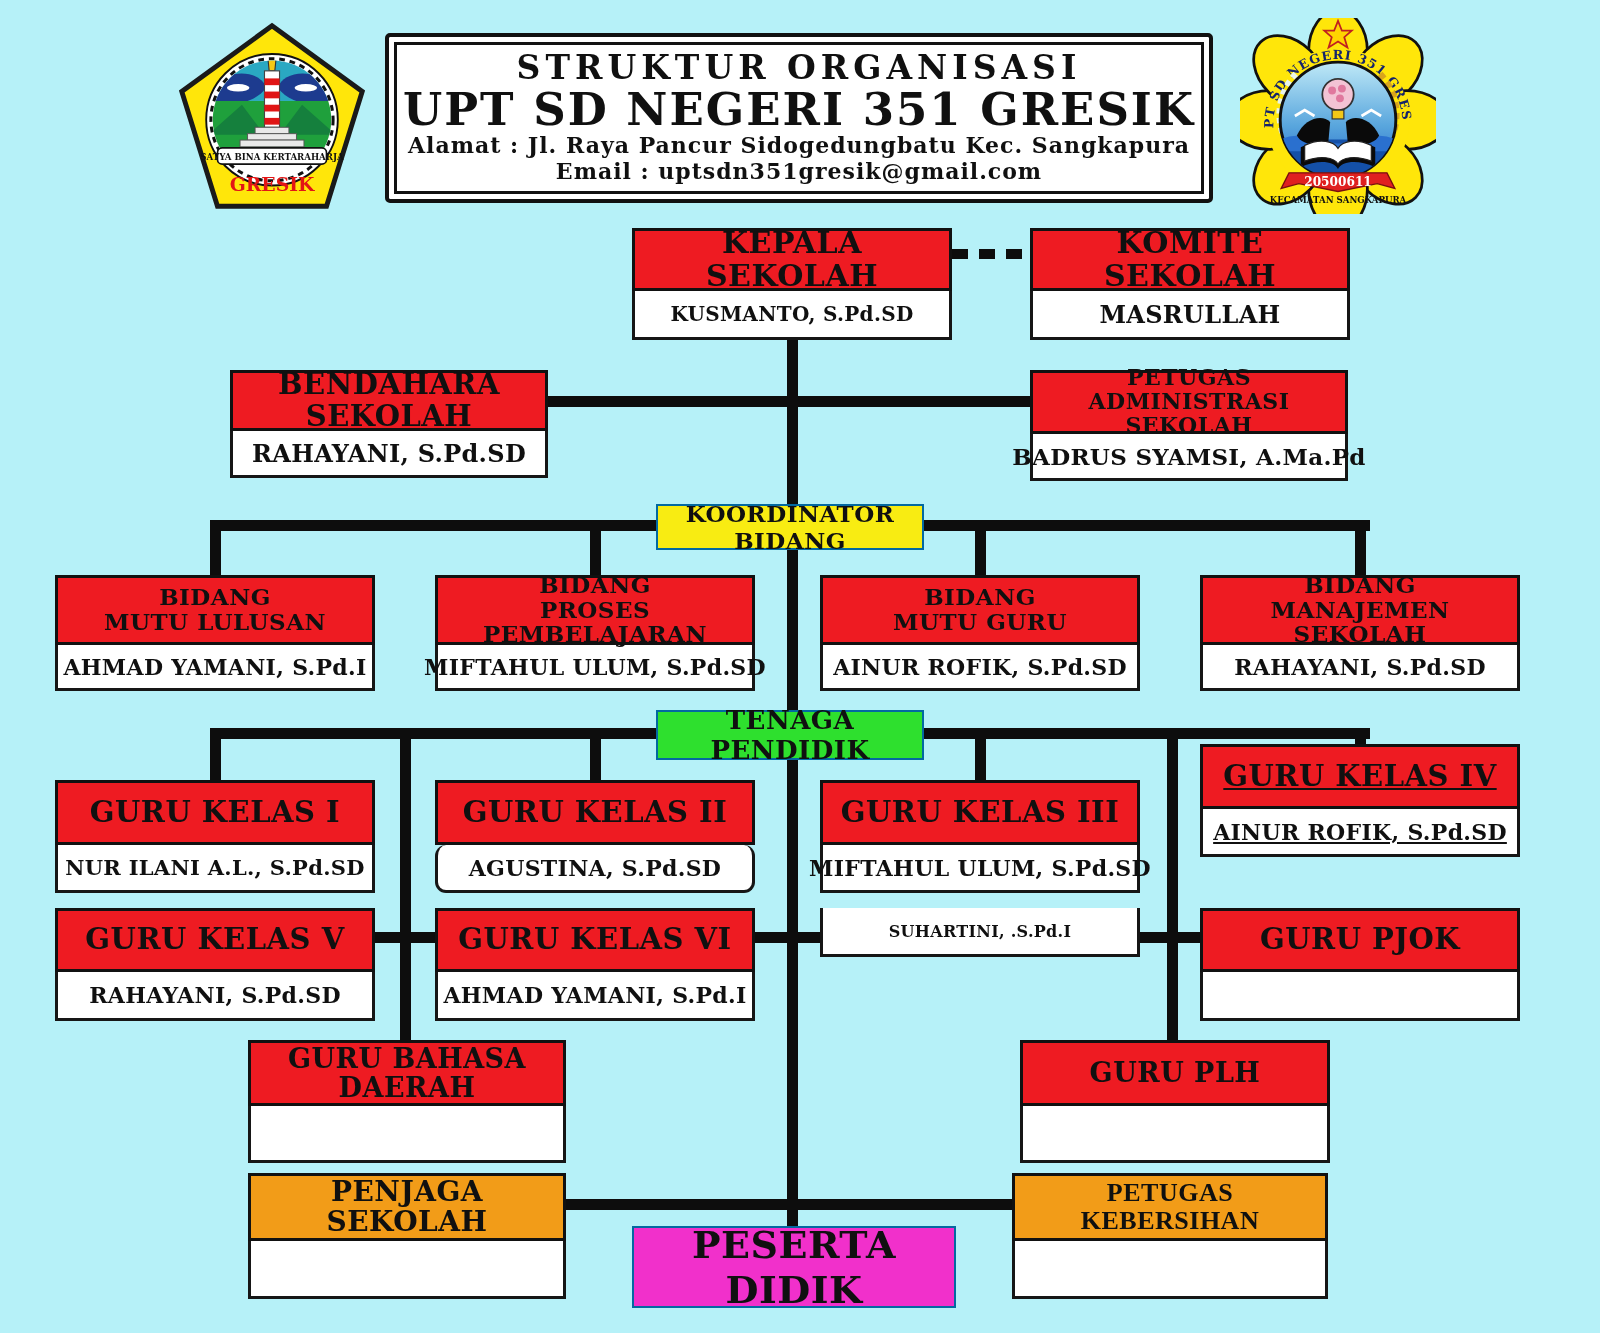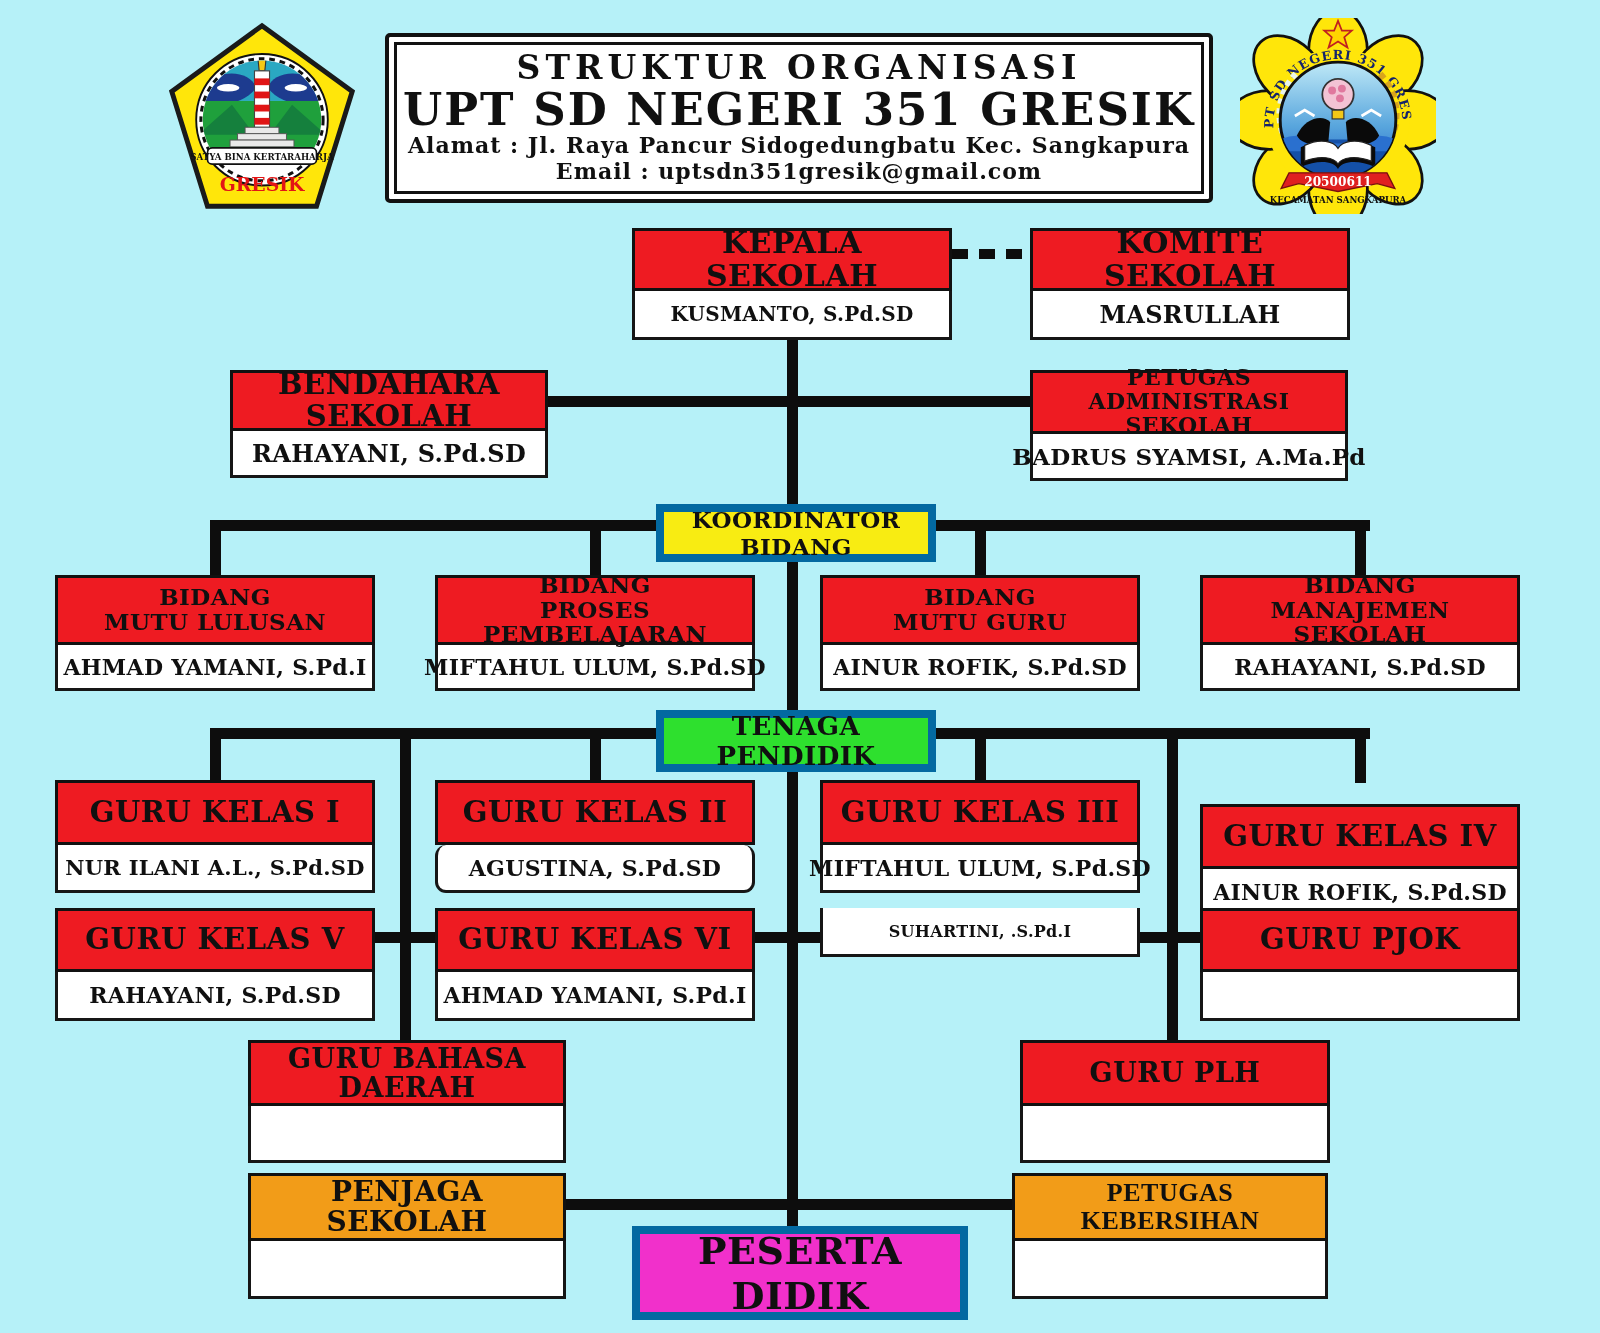--- a/index.html
+++ b/index.html
@@ -33,35 +33,35 @@
     background:#ee1b22;border:3px solid #111;
     display:flex;flex-direction:column;align-items:center;justify-content:center;
     font-weight:bold;text-align:center;line-height:1.08;letter-spacing:.5px;
   }
   .nname{
     background:#ffffff;border:3px solid #161616;border-top:none;
     display:flex;align-items:center;justify-content:center;
     font-weight:bold;text-align:center;white-space:nowrap;letter-spacing:.3px;
   }
   .tag{
-    position:absolute;z-index:2;border:8px solid #0369a1;
+    position:absolute;z-index:2;border:2px solid #0369a1;
     display:flex;align-items:center;justify-content:center;
     font-weight:bold;text-align:center;letter-spacing:.5px;
   }
   .yellow{background:#f8ec12;}
   .green{background:#2ee02e;}
   .orangehead{background:#f29c18;}
   .magenta{background:#f130cb;}
 </style>
 </head>
 <body>
 
 <div id="canvas">
 
-  <div class="logo" style="left:168px;top:22px;width:188px;height:188px;text-decoration:underline;">
+  <div class="logo" style="left:178px;top:22px;width:188px;height:188px;text-decoration:underline;">
     <svg viewBox="0 0 100 100" width="188" height="188">
       <polygon points="50,2 98,37 79,98 21,98 2,37" fill="#ffe60a" stroke="#1a1a1a" stroke-width="2.6"></polygon>
       <circle cx="50" cy="52" r="35" fill="#ffffff" stroke="#111" stroke-width="1"></circle>
       <circle cx="50" cy="52" r="32.5" fill="none" stroke="#111" stroke-width="1.6" stroke-dasharray="3 2.6"></circle>
       <clipPath id="gclip">
           <circle cx="50" cy="52" r="31.5"></circle>
         </clipPath>
       <g clip-path="url(#gclip)">
         <rect x="16" y="20" width="68" height="22" fill="#2aa8c2"></rect>
         <path d="M18,34 C28,24 44,26 47,35 C40,44 26,46 18,41 Z" fill="#1d3b8f"></path>
@@ -225,21 +225,21 @@
     <div class="nname" style="height:45px;font-size:21px;">NUR ILANI A.L., S.Pd.SD</div>
   </div>
   <div class="node" style="left:435px;top:780px;width:320px;">
     <div class="nhead" style="height:59px;font-size:29px;">GURU KELAS II</div>
     <div class="nname" style="height:45px;font-size:22px;border-radius:11px;">AGUSTINA, S.Pd.SD</div>
   </div>
   <div class="node" style="left:820px;top:780px;width:320px;">
     <div class="nhead" style="height:59px;font-size:29px;">GURU KELAS III</div>
     <div class="nname" style="height:45px;font-size:22px;">MIFTAHUL ULUM, S.Pd.SD</div>
   </div>
-  <div class="node" style="left:1200px;top:804px;width:320px;">
+  <div class="node" style="left:1200px;top:744px;width:320px;text-decoration:underline;">
     <div class="nhead" style="height:59px;font-size:29px;">GURU KELAS IV</div>
     <div class="nname" style="height:45px;font-size:22px;">AINUR ROFIK, S.Pd.SD</div>
   </div>
 
   <div class="node" style="left:55px;top:908px;width:320px;">
     <div class="nhead" style="height:58px;font-size:29px;">GURU KELAS V</div>
     <div class="nname" style="height:46px;font-size:22px;">RAHAYANI, S.Pd.SD</div>
   </div>
   <div class="node" style="left:435px;top:908px;width:320px;">
     <div class="nhead" style="height:58px;font-size:29px;">GURU KELAS VI</div>

